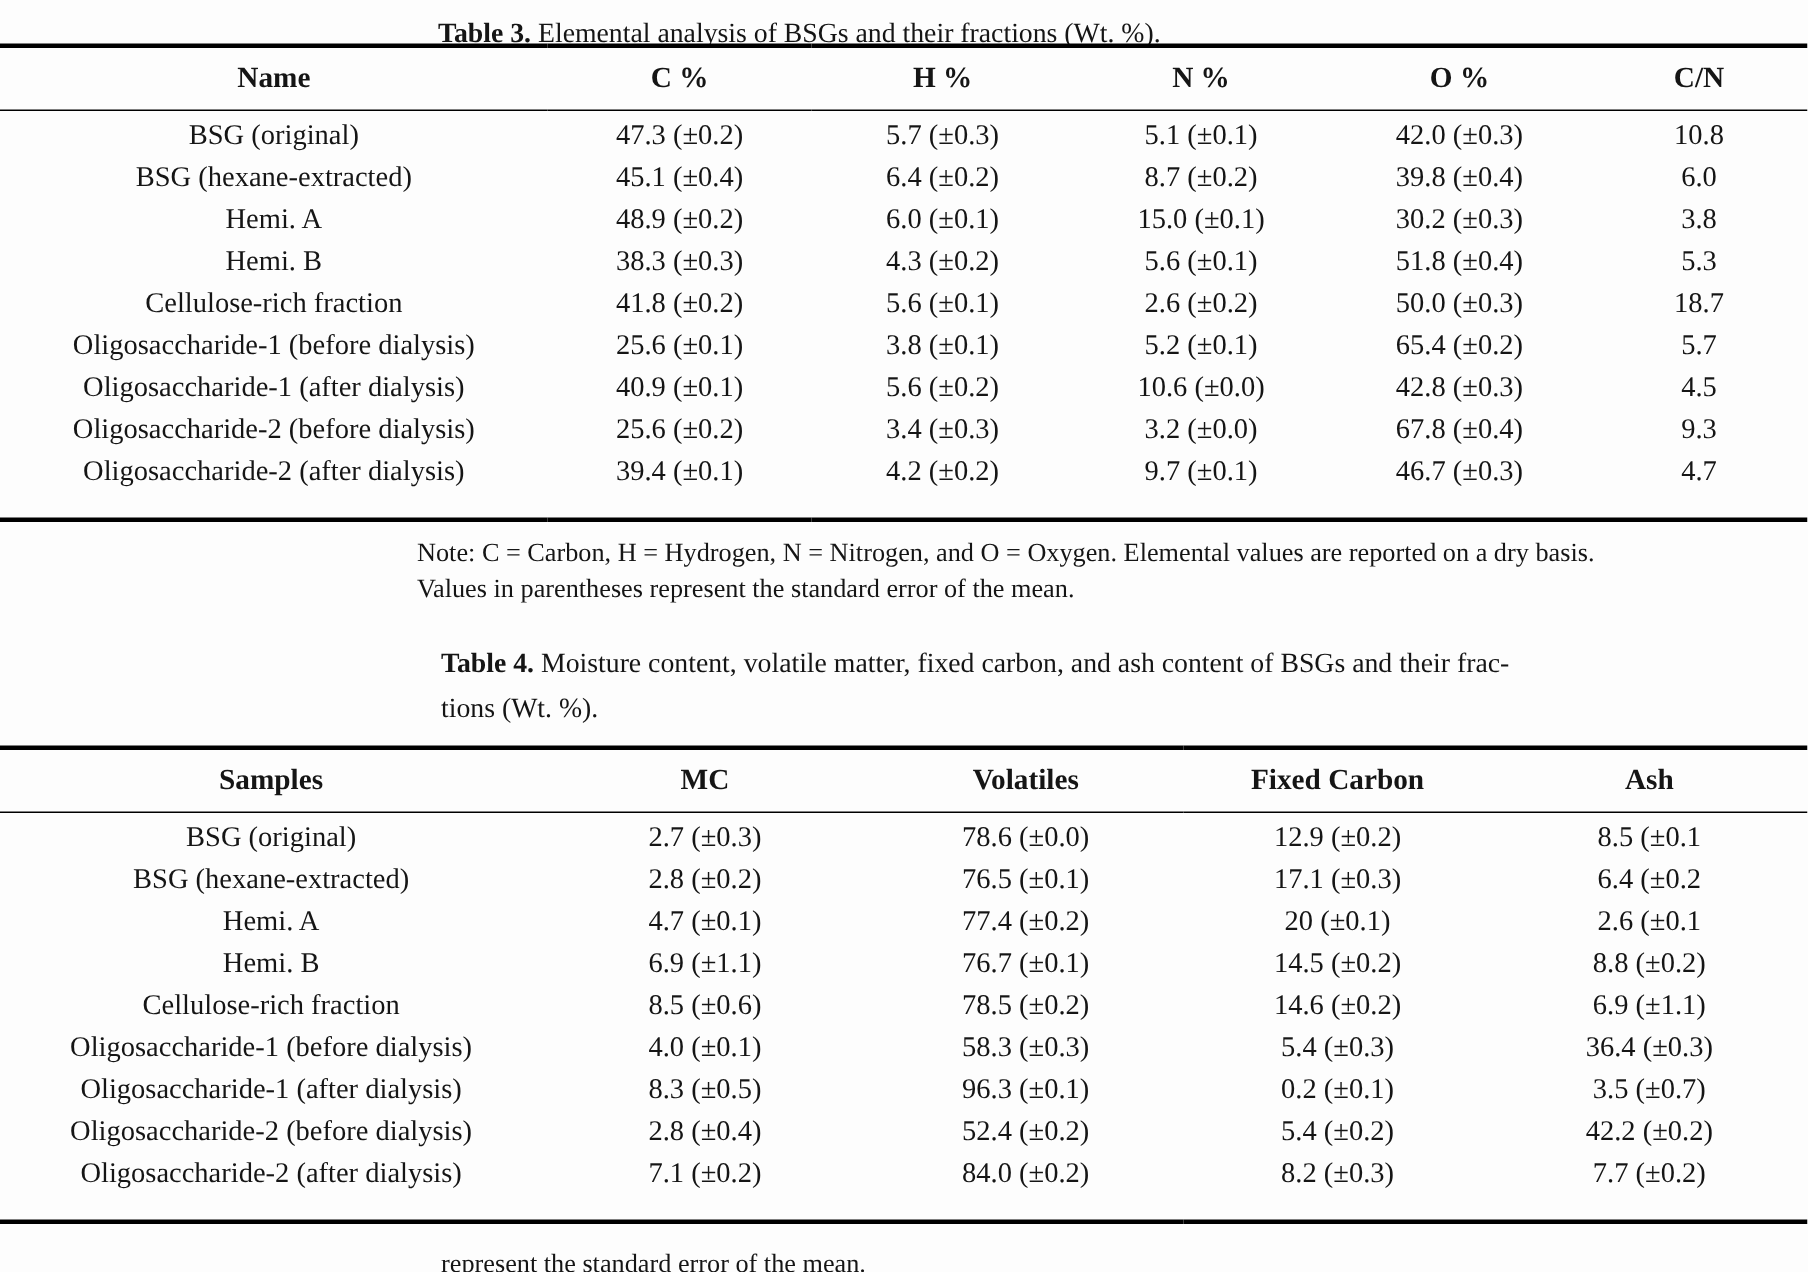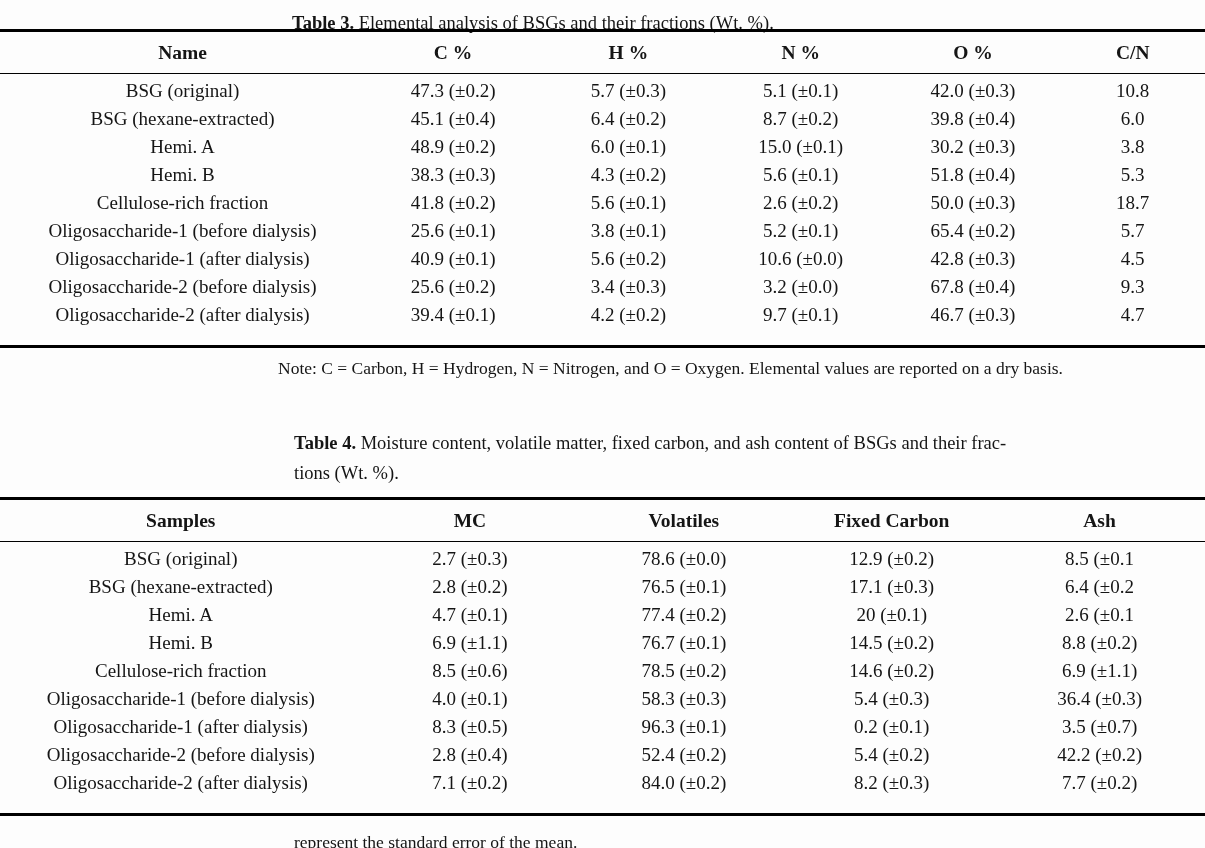--- a/index.html
+++ b/index.html
@@ -156,21 +156,21 @@
         <td>Oligosaccharide-2 (after dialysis)</td>
         <td>39.4 (±0.1)</td>
         <td>4.2 (±0.2)</td>
         <td>9.7 (±0.1)</td>
         <td>46.7 (±0.3)</td>
         <td>4.7</td>
       </tr>
     </tbody>
 </table>
 
-<p class="note note3"><span>Note: C = Carbon, H = Hydrogen, N = Nitrogen, and O = Oxygen. Elemental values are reported on a dry basis.</span><br></p>
+<p class="note note3"><span>Note: C = Carbon, H = Hydrogen, N = Nitrogen, and O = Oxygen. Elemental values are reported on a dry basis.</span><br><span>Values in parentheses represent the standard error of the mean.</span></p>
 
 <p class="caption caption4"><b>Table 4.</b> <span>Moisture content, volatile matter, fixed carbon, and ash content of BSGs and their frac-</span><br><span>tions (Wt. %).</span></p>
 
 <table id="table4" class="datatable">
   <colgroup>
     <col style="width:30%">
       <col style="width:18%">
       <col style="width:17.5%">
     <col style="width:17%">
       <col style="width:17.5%">

